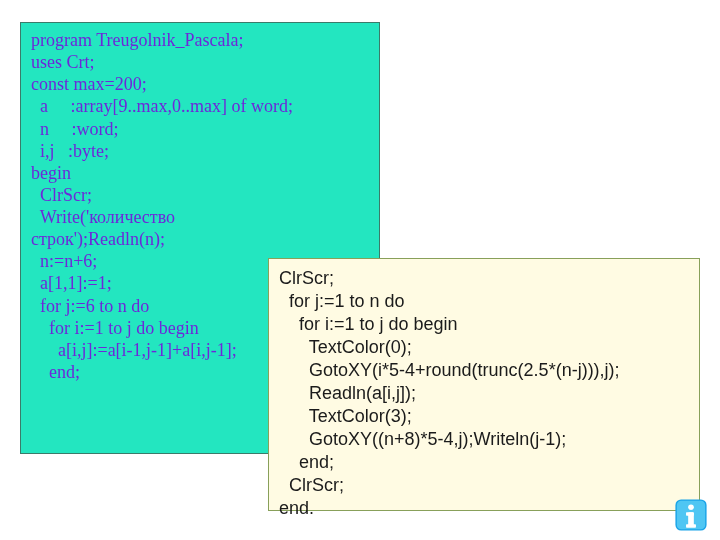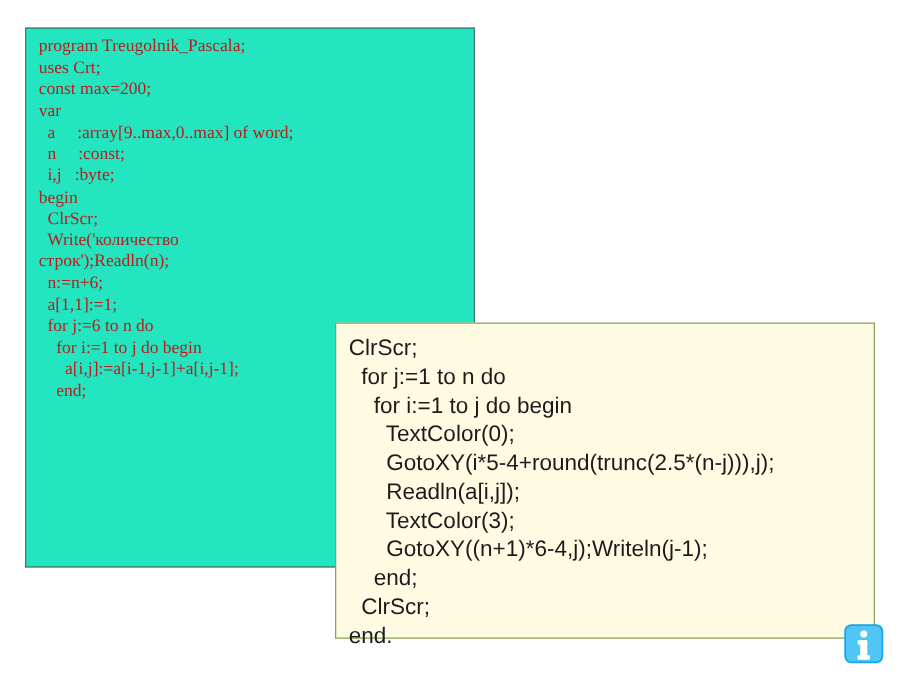--- a/index.html
+++ b/index.html
@@ -15,23 +15,23 @@
   }
   .box1 {
     position: absolute;
     left: 20px;
     top: 22px;
     width: 360px;
     height: 432px;
     background: #23e6c0;
     border: 1px solid #3a7b6a;
     padding: 6px 10px;
-    font-size: 14px;
+    font-size: 18px;
     line-height: 1.23;
-    color: #b91c1c;
+    color: #6d28d9;
   }
   .box1 .italic { }
   .box2 {
     position: absolute;
     left: 268px;
     top: 258px;
     width: 432px;
     height: 253px;
     background: #fffbe3;
     border: 1px solid #88a05a;
@@ -51,23 +51,22 @@
   .info-icon svg { width: 34px; height: 34px; display:block; }
   .line { white-space: pre; }
 </style>
 </head>
 <body>
 
 <div class="box1">
   <div class="line">program Treugolnik_Pascala;</div>
   <div class="line">uses Crt;</div>
   <div class="line">const max=200;</div>
-  <div class="line">var</div>
   <div class="line">  a     :array[9..max,0..max] of word;</div>
-  <div class="line">  n     :const;</div>
+  <div class="line">  n     :word;</div>
   <div class="line">  i,j   :byte;</div>
   <div class="line">begin</div>
   <div class="line">  ClrScr;</div>
   <div class="line"><span>  Write('</span><span class="italic">количество</span></div>
   <div class="line"><span class="italic">строк</span><span>');Readln(n);</span></div>
   <div class="line">  n:=n+6;</div>
   <div class="line">  a[1,1]:=1;</div>
   <div class="line">  for j:=6 to n do</div>
   <div class="line">    for i:=1 to j do begin</div>
   <div class="line">      a[i,j]:=a[i-1,j-1]+a[i,j-1];</div>
@@ -75,21 +74,21 @@
 </div>
 
 <div class="box2">
   <div class="line">ClrScr;</div>
   <div class="line">  for j:=1 to n do</div>
   <div class="line">    for i:=1 to j do begin</div>
   <div class="line">      TextColor(0);</div>
   <div class="line">      GotoXY(i*5-4+round(trunc(2.5*(n-j))),j);</div>
   <div class="line">      Readln(a[i,j]);</div>
   <div class="line">      TextColor(3);</div>
-  <div class="line">      GotoXY((n+1)*6-4,j);Writeln(j-1);</div>
+  <div class="line">      GotoXY((n+8)*5-4,j);Writeln(j-1);</div>
   <div class="line">    end;</div>
   <div class="line">  ClrScr;</div>
   <div class="line">end.</div>
 </div>
 
 <div class="info-icon">
   <svg viewBox="0 0 48 48">
     <rect x="2" y="2" width="44" height="44" rx="8" fill="#1aa3e8"></rect>
     <rect x="4" y="4" width="40" height="40" rx="6" fill="#4fc6f3"></rect>
     <circle cx="24" cy="13" r="4" fill="#ffffff"></circle>

